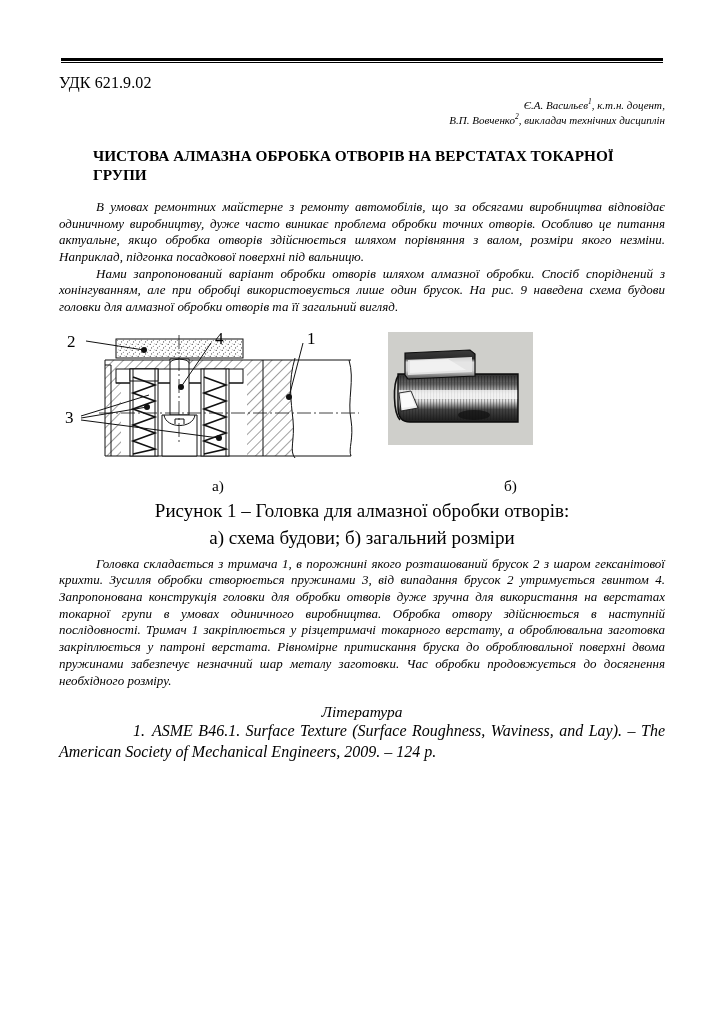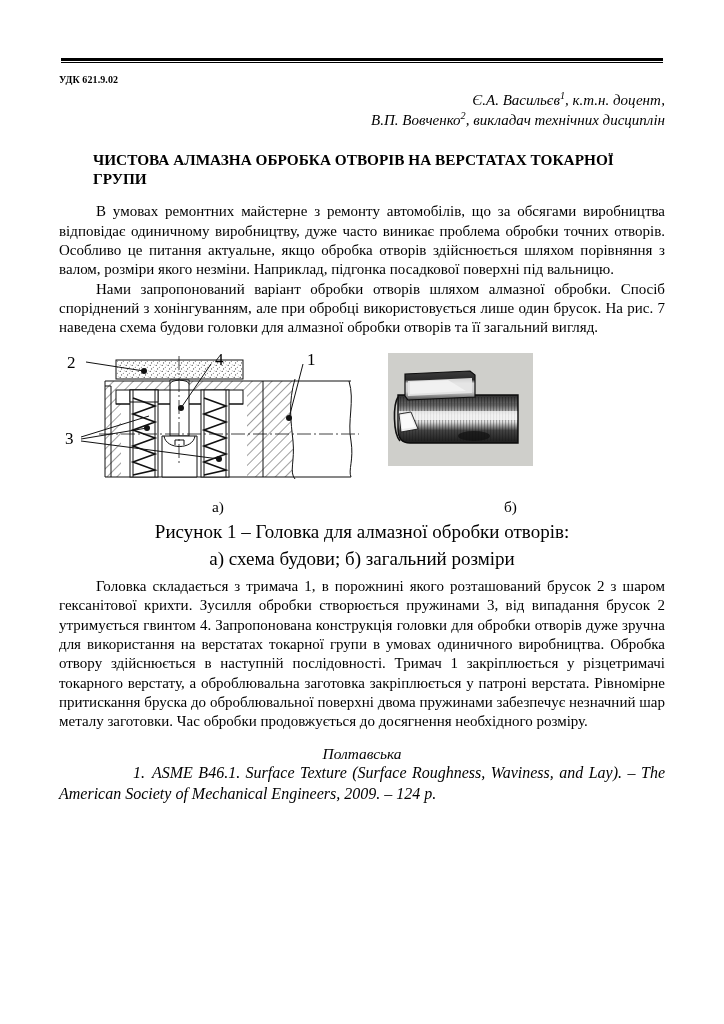--- a/index.html
+++ b/index.html
@@ -33,54 +33,55 @@
     border: 0;
     border-top: 3px solid #000;
     border-bottom: 1px solid #000;
     height: 1px;
     padding: 0;
     background: #fff;
   }
 
   
   .udc {
-    font-weight: bold;
-    font-size: 10px;
+    font-weight: normal;
+    font-size: 16px;
     letter-spacing: 0.1px;
     margin: 0 0 6px 0;
   }
 
   
   .authors {
     text-align: right;
     font-style: italic;
-    font-size: 15px;
+    font-size: 11px;
     line-height: 1.32;
   }
   .authors div { white-space: nowrap; }
   sup { font-size: 0.68em; vertical-align: super; line-height: 0; }
 
   
   .title {
     text-align: left;
     font-weight: bold;
     font-size: 15.3px;
     line-height: 1.27;
     margin: 19px 34px 14px 34px;
   }
 
   
   p.body {
     text-align: justify;
     text-justify: inter-word;
-    font-size: 15px;
+    font-size: 13px;
     line-height: 1.285;
     margin: 0;
     text-indent: 37px;
     hyphens: none;
+    font-style: italic;
   }
 
   
   .figure {
     position: relative;
     width: 606px;
     height: 152px;
     margin-top: 9px;
   }
   .fig-svg { position: absolute; left: 0; top: 0; }
@@ -138,21 +139,21 @@
     <div class="udc">УДК 621.9.02</div>
 
     <div class="authors">
       <div>Є.А. Васильєв<sup>1</sup>, к.т.н. доцент,</div>
       <div>В.П. Вовченко<sup>2</sup>, викладач технічних дисциплін</div>
     </div>
 
     <div class="title">ЧИСТОВА АЛМАЗНА ОБРОБКА ОТВОРІВ НА ВЕРСТАТАХ ТОКАРНОЇ ГРУПИ</div>
 
     <p class="body">В умовах ремонтних майстерне з ремонту автомобілів, що за обсягами виробництва відповідає одиничному виробництву, дуже часто виникає проблема обробки точних отворів. Особливо це питання актуальне, якщо обробка отворів здійснюється шляхом порівняння з валом, розміри якого незміни. Наприклад, підгонка посадкової поверхні під вальницю.</p>
-    <p class="body">Нами запропонований варіант обробки отворів шляхом алмазної обробки. Спосіб споріднений з хонінгуванням, але при обробці використовується лише один брусок. На рис. 7 наведена схема будови головки для алмазної обробки отворів та її загальний вигляд.</p>
+    <p class="body">Нами запропонований варіант обробки отворів шляхом алмазної обробки. Спосіб споріднений з хонінгуванням, але при обробці використовується лише один брусок. На рис. 9 наведена схема будови головки для алмазної обробки отворів та її загальний вигляд.</p>
 
     <div class="figure">
 
       <svg class="fig-svg" width="320" height="152" viewBox="0 0 320 152">
         <defs>
           <pattern id="hatch" width="7" height="7" patternTransform="rotate(45)" patternUnits="userSpaceOnUse">
             <line x1="0" y1="0" x2="0" y2="7" stroke="#111" stroke-width="0.8"></line>
           </pattern>
           <pattern id="hatchR" width="7" height="7" patternTransform="rotate(-45)" patternUnits="userSpaceOnUse">
             <line x1="0" y1="0" x2="0" y2="7" stroke="#111" stroke-width="0.8"></line>
@@ -295,20 +296,20 @@
     <div class="sublabels">
       <span class="sublabel-a">a)</span>
       <span class="sublabel-b">б)</span>
     </div>
 
     <div class="fig-caption">Рисунок 1 – Головка для алмазної обробки отворів:</div>
     <div class="fig-caption">а) схема будови; б) загальний розміри</div>
 
     <p class="body" style="margin-top:6px">Головка складається з тримача 1, в порожнині якого розташований брусок 2 з шаром гексанітової крихти. Зусилля обробки створюється пружинами 3, від випадання брусок 2 утримується гвинтом 4. Запропонована конструкція головки для обробки отворів дуже зручна для використання на верстатах токарної групи в умовах одиничного виробництва. Обробка отвору здійснюється в наступній послідовності. Тримач 1 закріплюється у різцетримачі токарного верстату, а оброблювальна заготовка закріплюється у патроні верстата. Рівномірне притискання бруска до оброблювальної поверхні двома пружинами забезпечує незначний шар металу заготовки. Час обробки продовжується до досягнення необхідного розміру.</p>
 
-    <div class="ref-head">Полтавська</div>
+    <div class="ref-head">Література</div>
 
     <p class="ref">
       <span class="refnum">1.</span><span>ASME B46.1. Surface Texture (Surface Roughness, Waviness, and Lay). – The American Society of Mechanical Engineers, 2009. – 124 p.</span>
     </p>
 
   </div>
 </div>
 
 </body></html>

